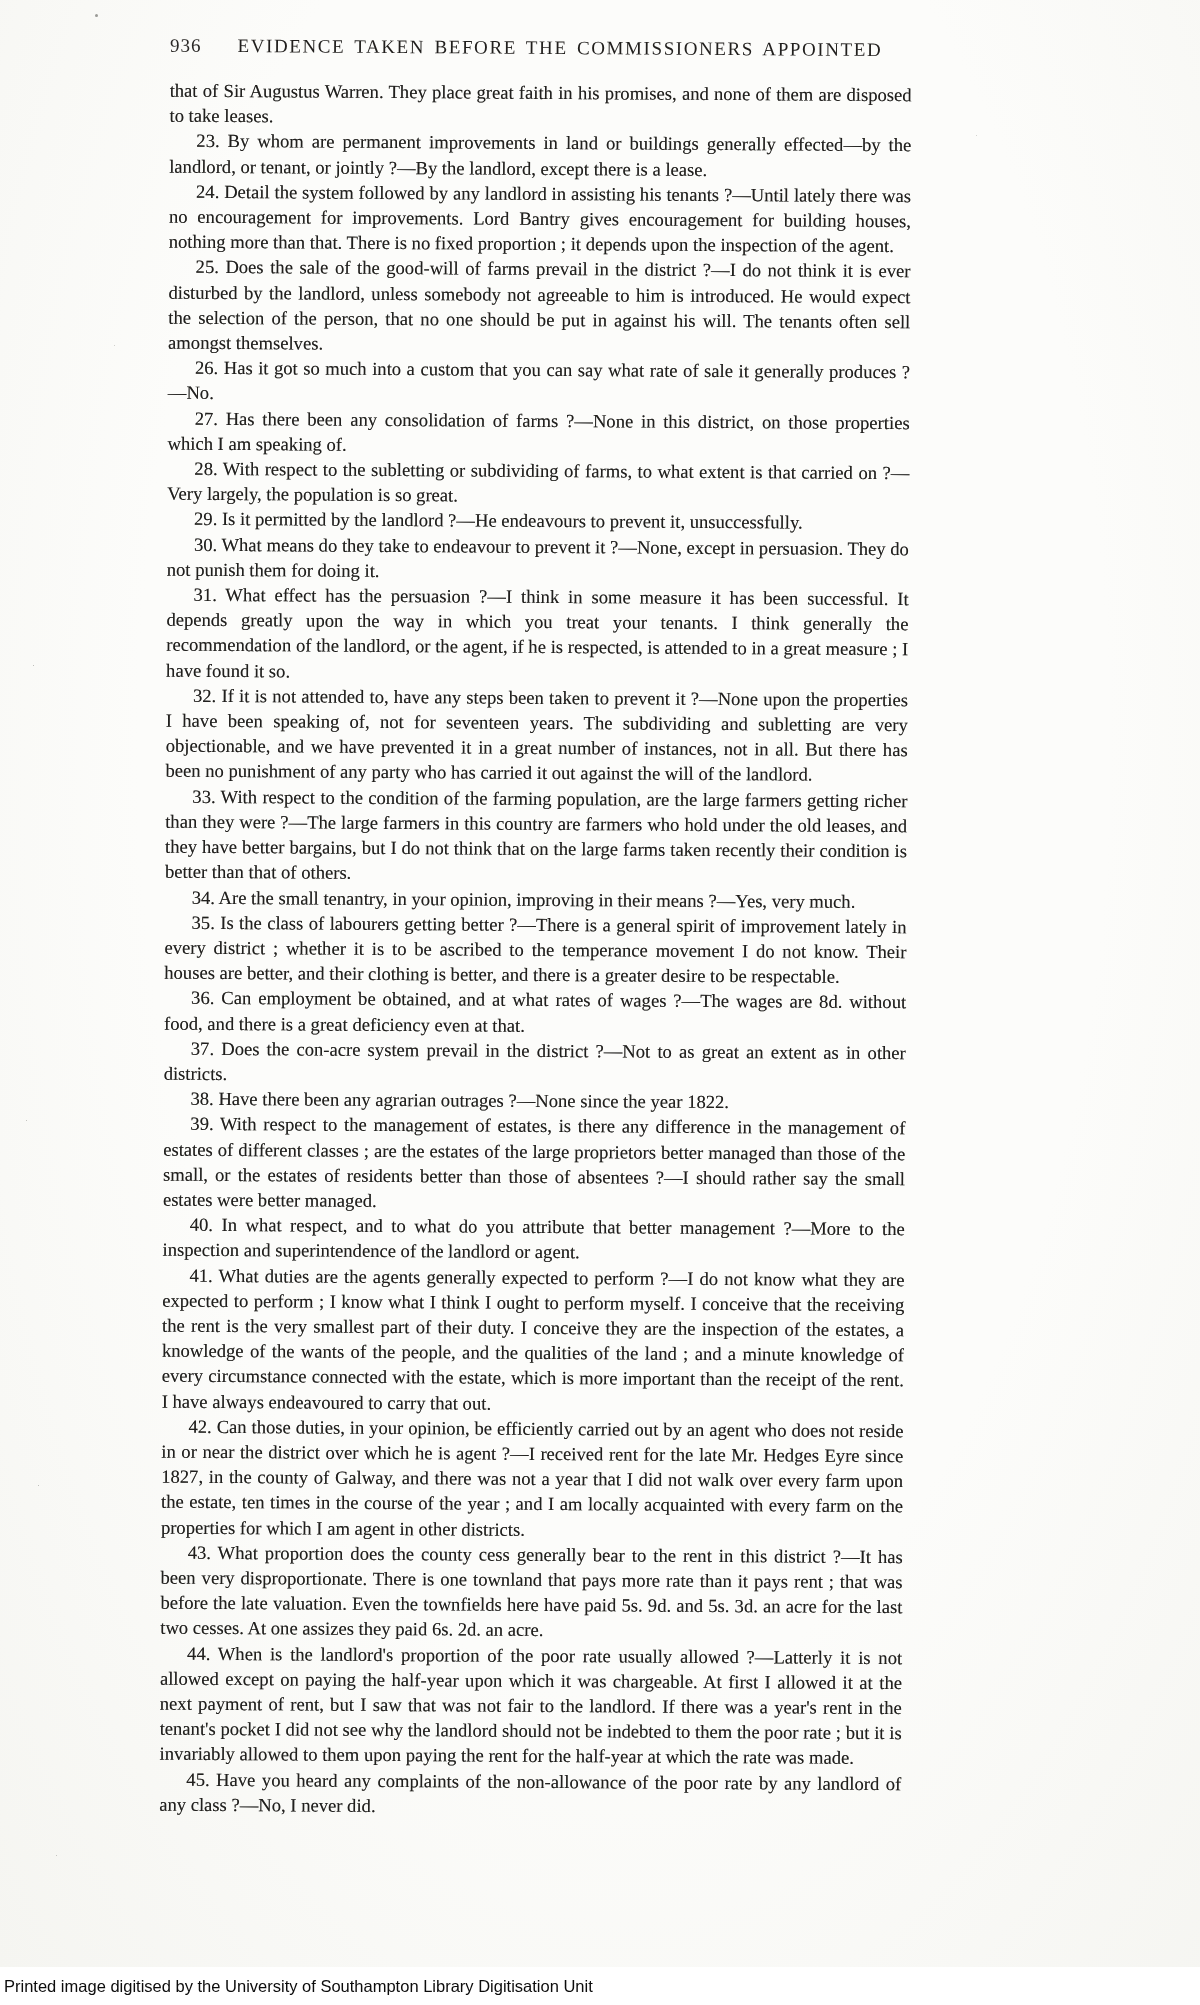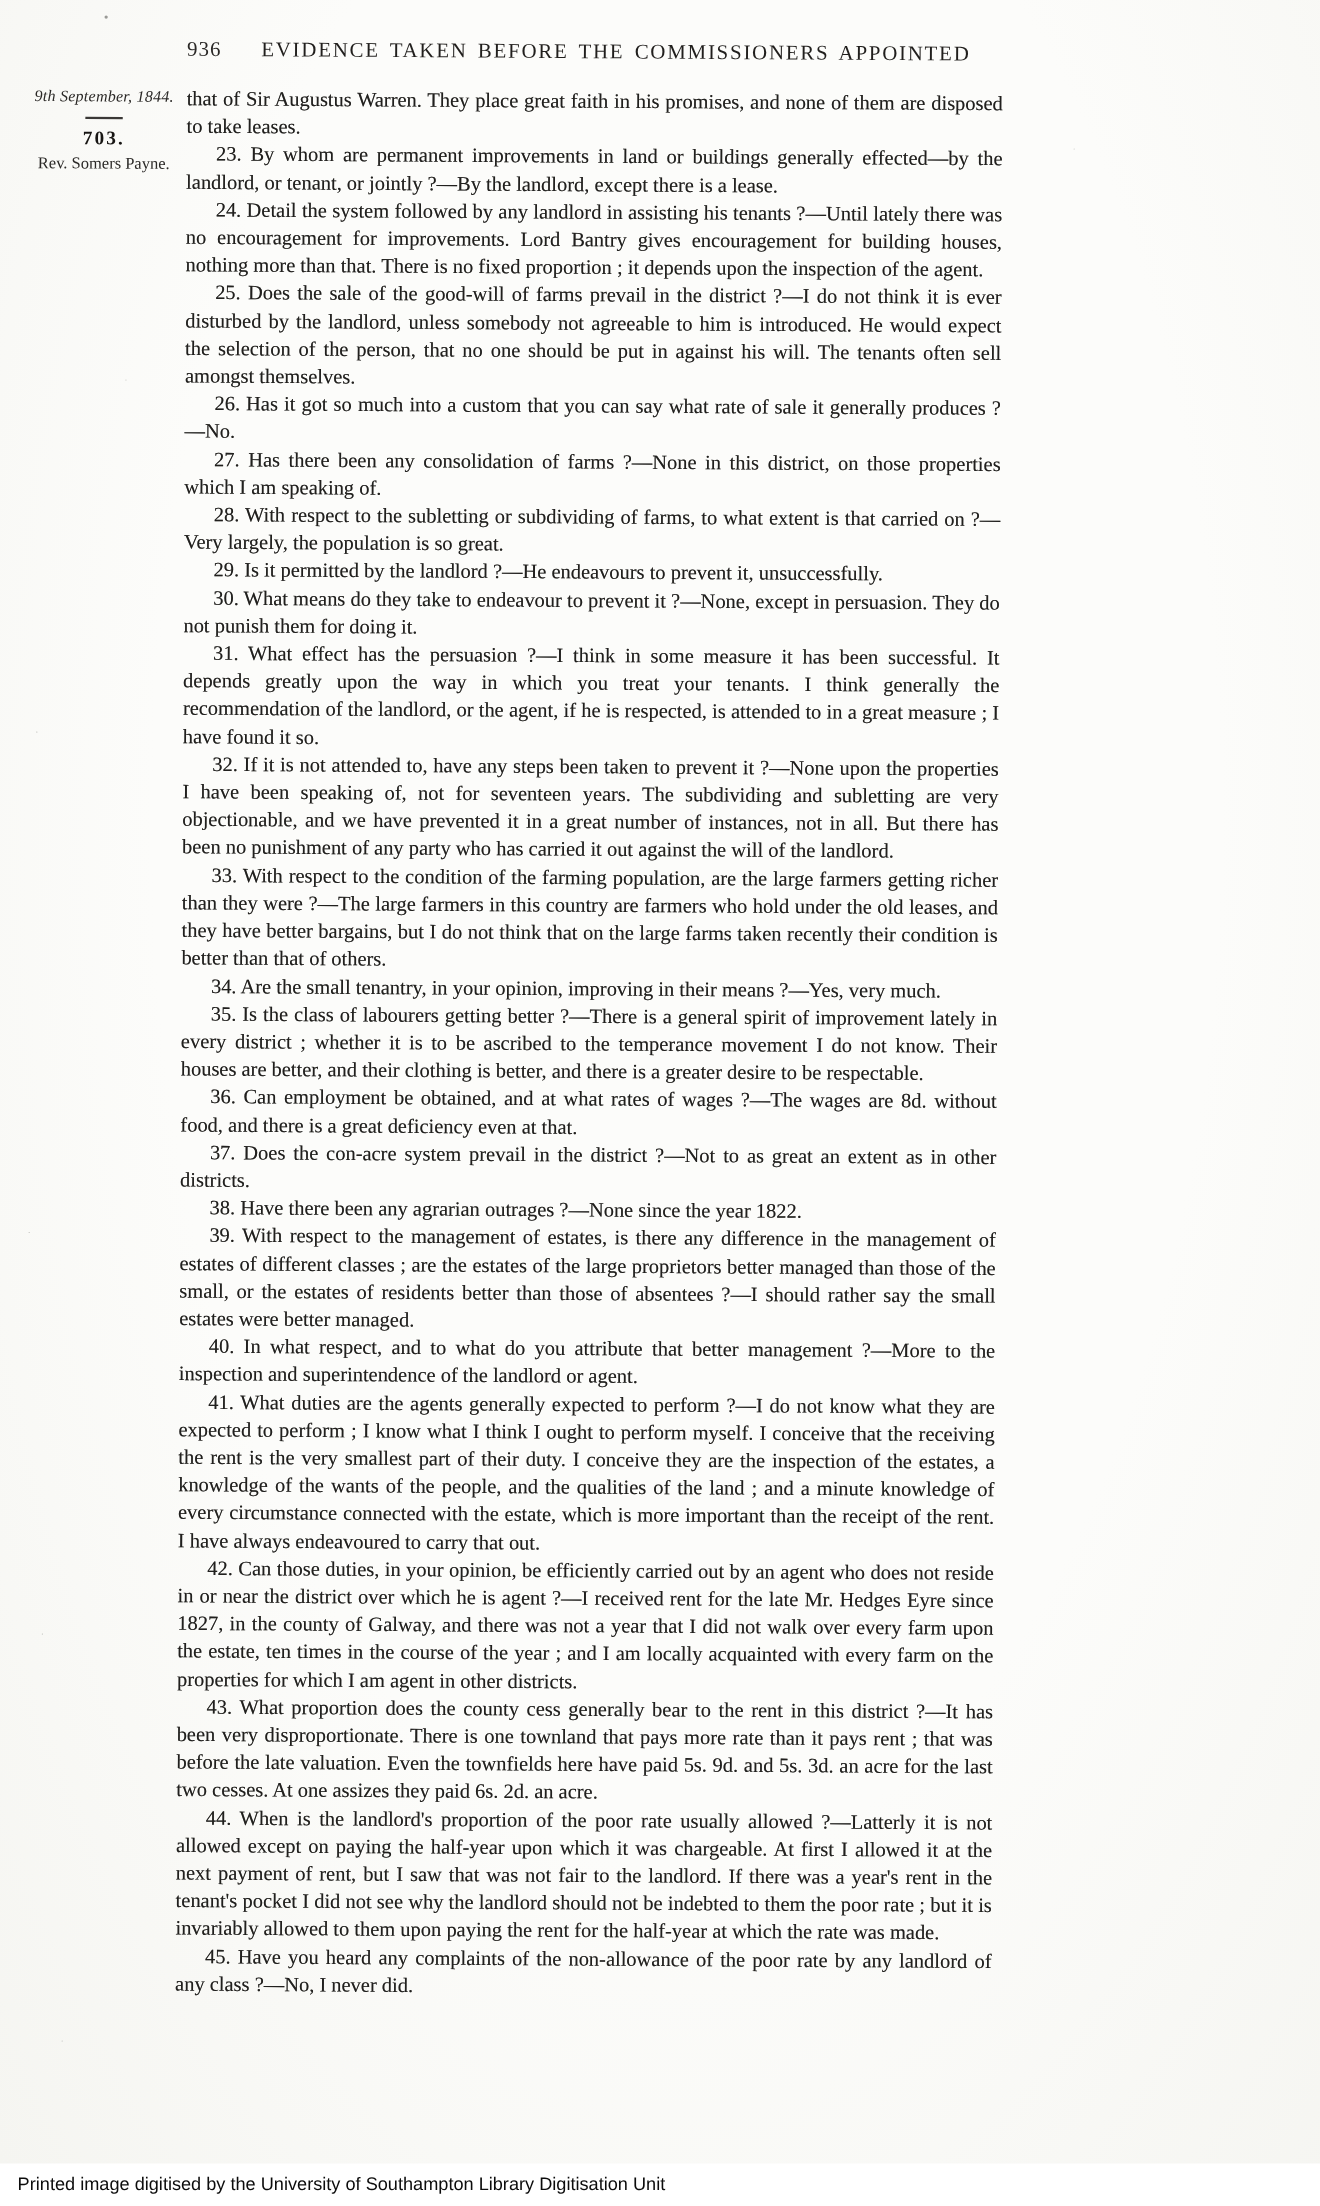--- a/index.html
+++ b/index.html
@@ -73,40 +73,34 @@
     text-shadow: 0 0 0.4px rgba(20,18,16,0.45);
   }
   .evidence-text p { margin: 0; text-indent: 27px; }
   .evidence-text p.continuation { text-indent: 0; }
   .footer-strip {
     position: absolute; left: 0; right: 0; bottom: 0; height: 38px;
     background: #ffffff;
     display: flex; align-items: center;
     font-family: "Liberation Sans", "DejaVu Sans", sans-serif;
     font-size: 16.5px; color: #0c0c0c;
-    padding-left: 16px;
+    padding-left: 4px;
   }
 </style>
 </head>
 <body>
 
 <div class="scan">
   <div class="scan-content">
 
     <div class="header">
       <span class="page-number">936</span>
       <span class="page-title">EVIDENCE TAKEN BEFORE THE COMMISSIONERS APPOINTED</span>
     </div>
 
-    <aside class="margin-notes">
-      <div class="margin-date">9th September, 1844.</div>
-      <div class="margin-rule"></div>
-      <div class="entry-number">703.</div>
-      <div class="witness-name">Rev. Somers Payne.</div>
-    </aside>
 
     <main class="evidence-text">
         <p class="continuation">that of Sir Augustus Warren. They place great faith in his promises, and none of them are disposed to take leases.</p>
         <p>23. By whom are permanent improvements in land or buildings generally effected—by the landlord, or tenant, or jointly ?—By the landlord, except there is a lease.</p>
         <p>24. Detail the system followed by any landlord in assisting his tenants ?—Until lately there was no encouragement for improvements. Lord Bantry gives encouragement for building houses, nothing more than that. There is no fixed proportion ; it depends upon the inspection of the agent.</p>
         <p>25. Does the sale of the good-will of farms prevail in the district ?—I do not think it is ever disturbed by the landlord, unless somebody not agreeable to him is introduced. He would expect the selection of the person, that no one should be put in against his will. The tenants often sell amongst themselves.</p>
         <p>26. Has it got so much into a custom that you can say what rate of sale it generally produces ?—No.</p>
         <p>27. Has there been any consolidation of farms ?—None in this district, on those properties which I am speaking of.</p>
         <p>28. With respect to the subletting or subdividing of farms, to what extent is that carried on ?—Very largely, the population is so great.</p>
         <p>29. Is it permitted by the landlord ?—He endeavours to prevent it, unsuccessfully.</p>

